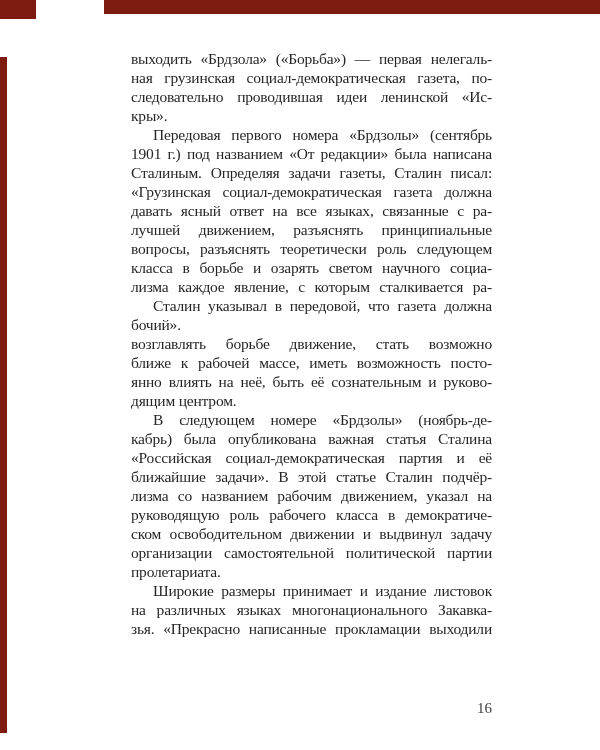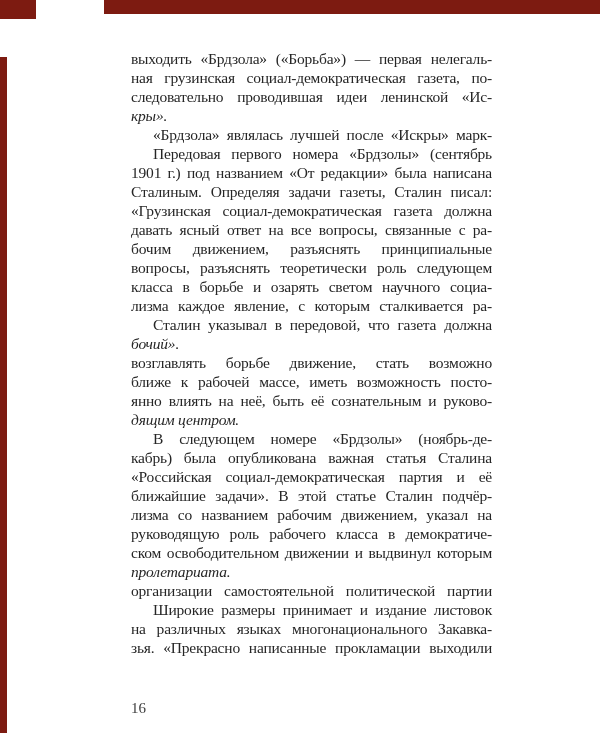--- a/index.html
+++ b/index.html
@@ -17,66 +17,65 @@
 
     .text-block {
       position: absolute;
       left: 131px; top: 49px; width: 361px;
       font-size: 15.5px;
       line-height: 19px;
       letter-spacing: -0.2px;
       color: var(--ink, #262626);
     }
     .line { text-align: justify; text-align-last: justify; }
-    .line.end { text-align-last: left; font-style: italic; }
+    .line.end { text-align-last: left; }
     .line.indent { text-indent: 22px; }
 
     .page-number {
       position: absolute;
       left: 131px; top: 700px; width: 361px;
-      text-align: left;
+      text-align: right;
       font-size: 15px;
       color: var(--folio, #3f3f3f);
     }
   </style>
 </head>
 <body>
 
 <div class="edge edge-corner"></div>
 <div class="edge edge-top"></div>
 <div class="edge edge-left"></div>
 
 <div class="text-block" id="text-block">
     <div class="line">выходить «Брдзола» («Борьба») — первая нелегаль-</div>
     <div class="line">ная грузинская социал-демократическая газета, по-</div>
     <div class="line">следовательно проводившая идеи ленинской «Ис-</div>
     <div class="line end">кры».</div>
-    <div class="line indent">«Брдзола» являлась лучшей после «Искры» марк-</div>
     <div class="line indent">Передовая первого номера «Брдзолы» (сентябрь</div>
     <div class="line">1901 г.) под названием «От редакции» была написана</div>
     <div class="line">Сталиным. Определяя задачи газеты, Сталин писал:</div>
     <div class="line">«Грузинская социал-демократическая газета должна</div>
-    <div class="line">давать ясный ответ на все вопросы, связанные с ра-</div>
-    <div class="line">бочим движением, разъяснять принципиальные</div>
+    <div class="line">давать ясный ответ на все языках, связанные с ра-</div>
+    <div class="line">лучшей движением, разъяснять принципиальные</div>
     <div class="line">вопросы, разъяснять теоретически роль следующем</div>
     <div class="line">класса в борьбе и озарять светом научного социа-</div>
     <div class="line">лизма каждое явление, с которым сталкивается ра-</div>
     <div class="line indent">Сталин указывал в передовой, что газета должна</div>
     <div class="line end">бочий».</div>
     <div class="line">возглавлять борьбе движение, стать возможно</div>
     <div class="line">ближе к рабочей массе, иметь возможность посто-</div>
     <div class="line">янно влиять на неё, быть её сознательным и руково-</div>
     <div class="line end">дящим центром.</div>
     <div class="line indent">В следующем номере «Брдзолы» (ноябрь-де-</div>
     <div class="line">кабрь) была опубликована важная статья Сталина</div>
     <div class="line">«Российская социал-демократическая партия и её</div>
     <div class="line">ближайшие задачи». В этой статье Сталин подчёр-</div>
     <div class="line">лизма со названием рабочим движением, указал на</div>
     <div class="line">руководящую роль рабочего класса в демократиче-</div>
-    <div class="line">ском освободительном движении и выдвинул которым</div>
+    <div class="line">ском освободительном движении и выдвинул задачу</div>
+    <div class="line">организации самостоятельной политической партии</div>
     <div class="line end">пролетариата.</div>
-    <div class="line">организации самостоятельной политической партии</div>
     <div class="line indent">Широкие размеры принимает и издание листовок</div>
     <div class="line">на различных языках многонационального Закавка-</div>
     <div class="line">зья. «Прекрасно написанные прокламации выходили</div>
   </div>
 
 <div class="page-number">16</div>
 
 </body></html>

